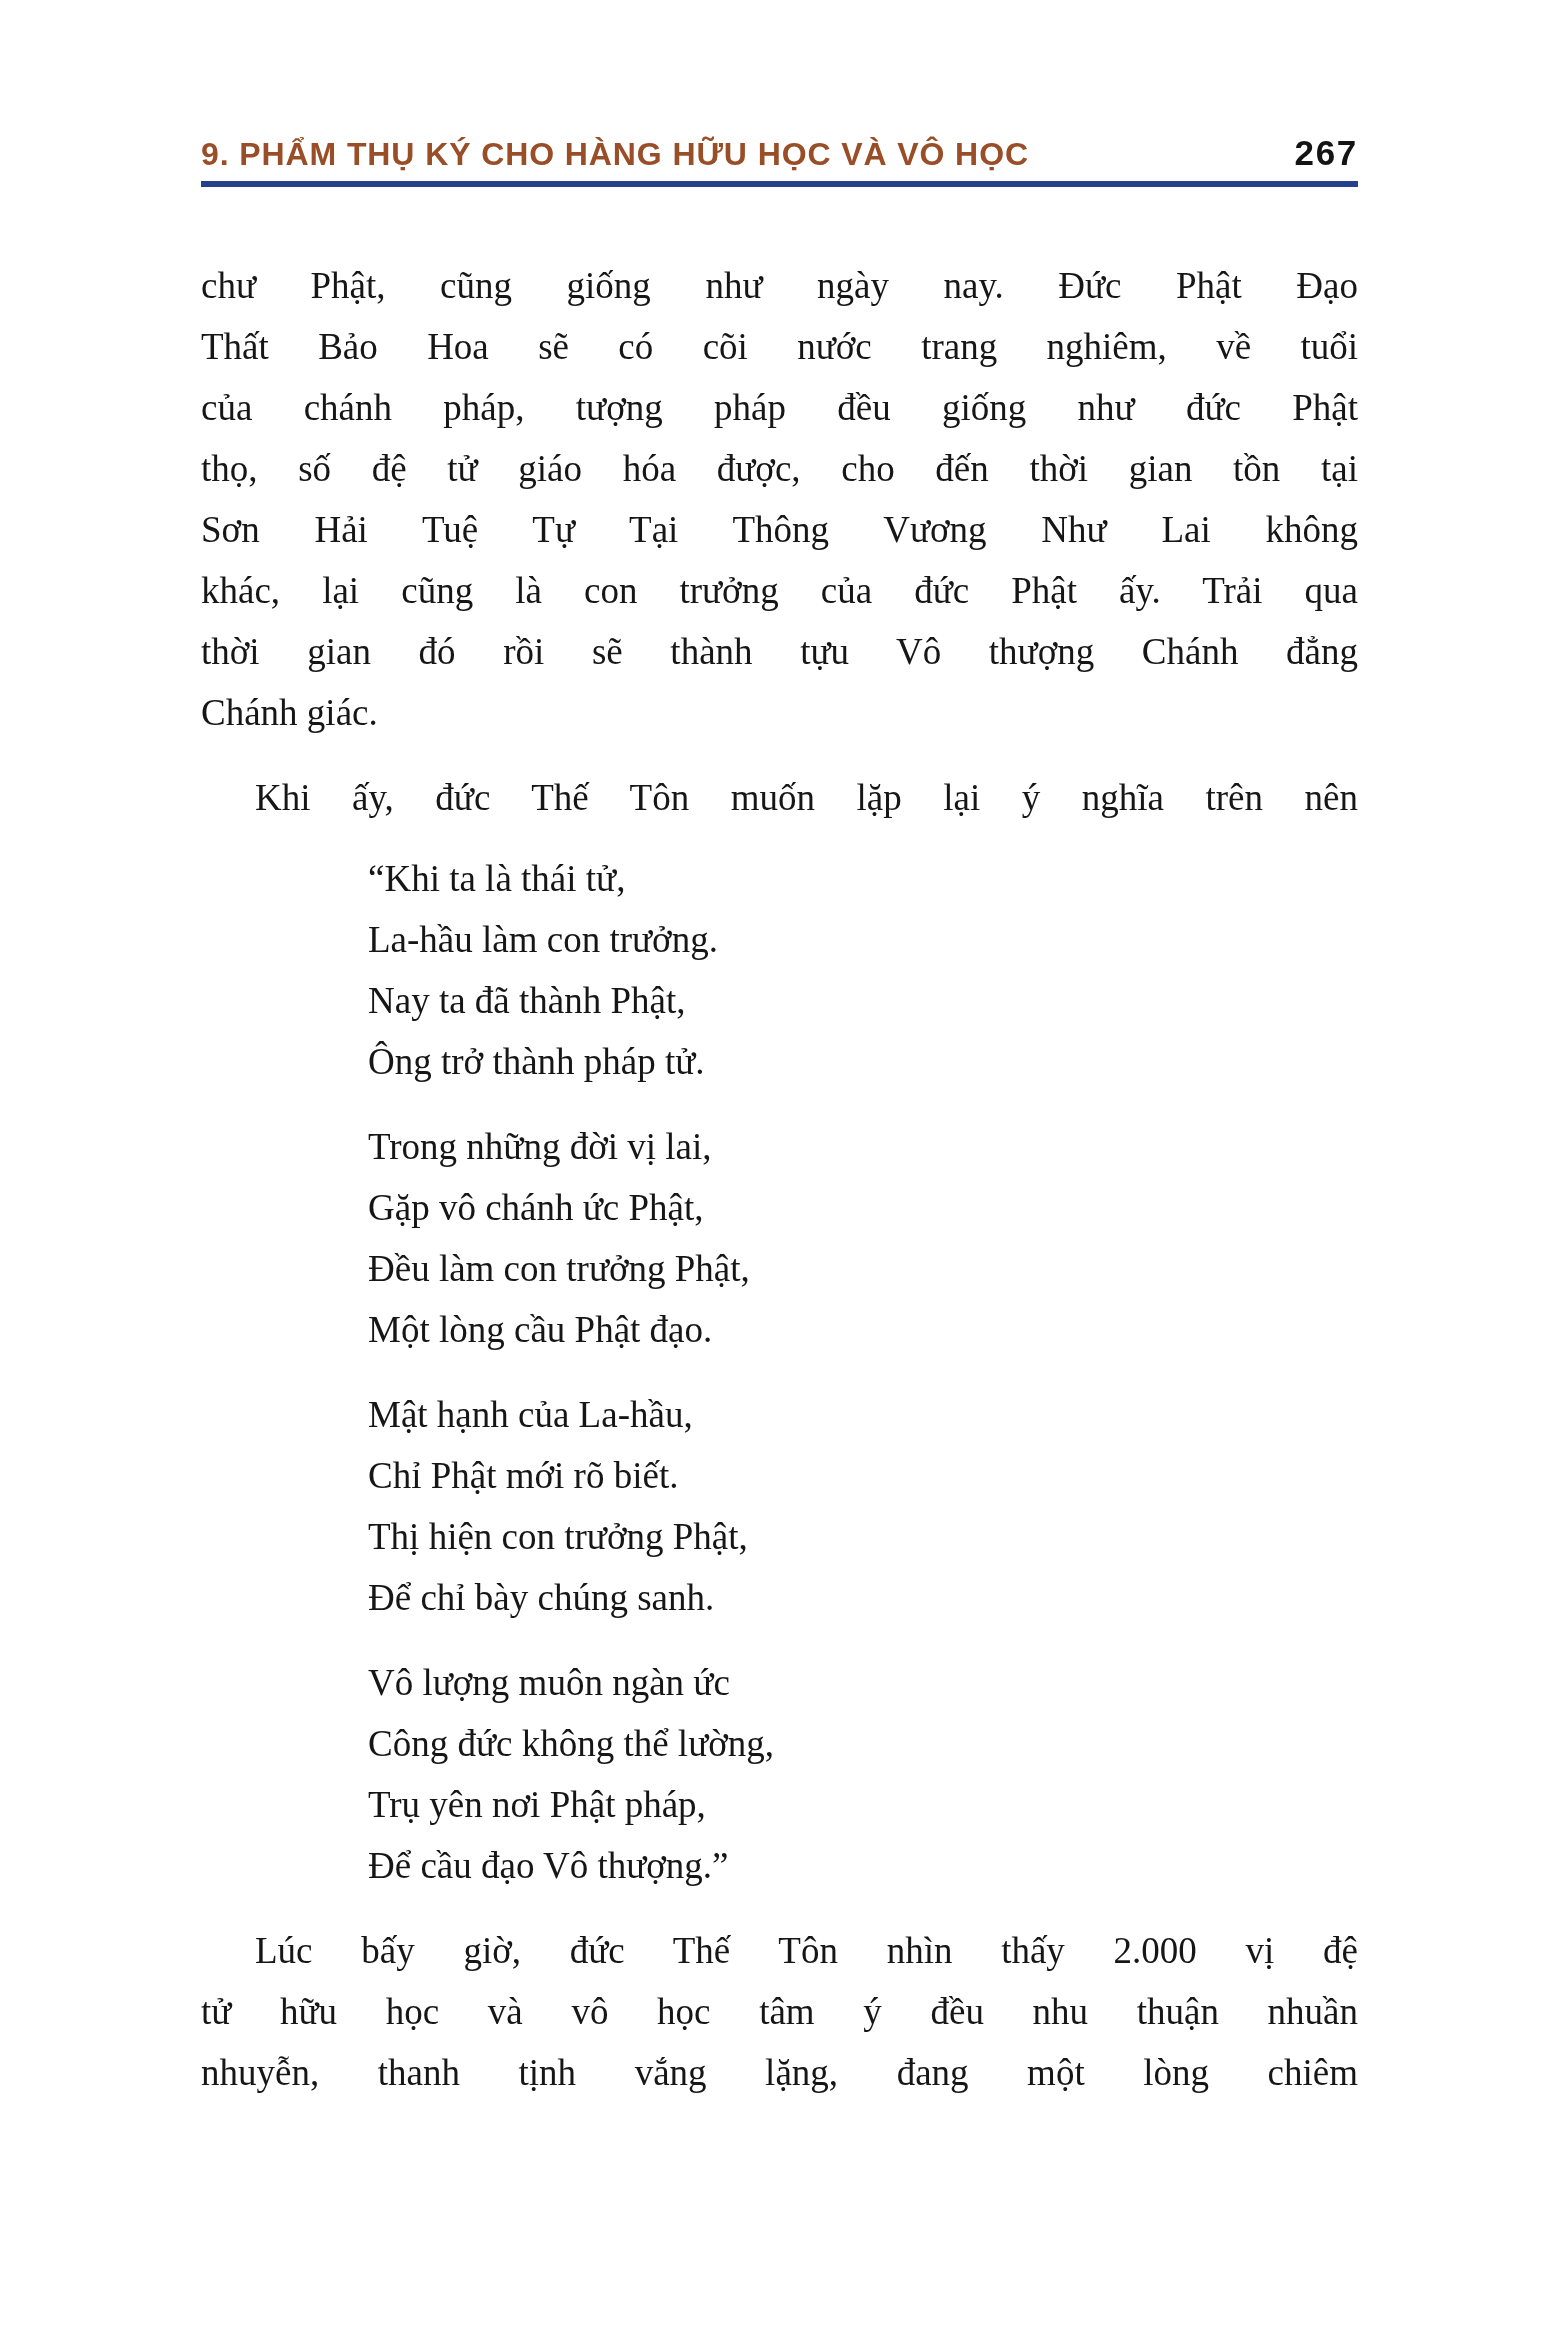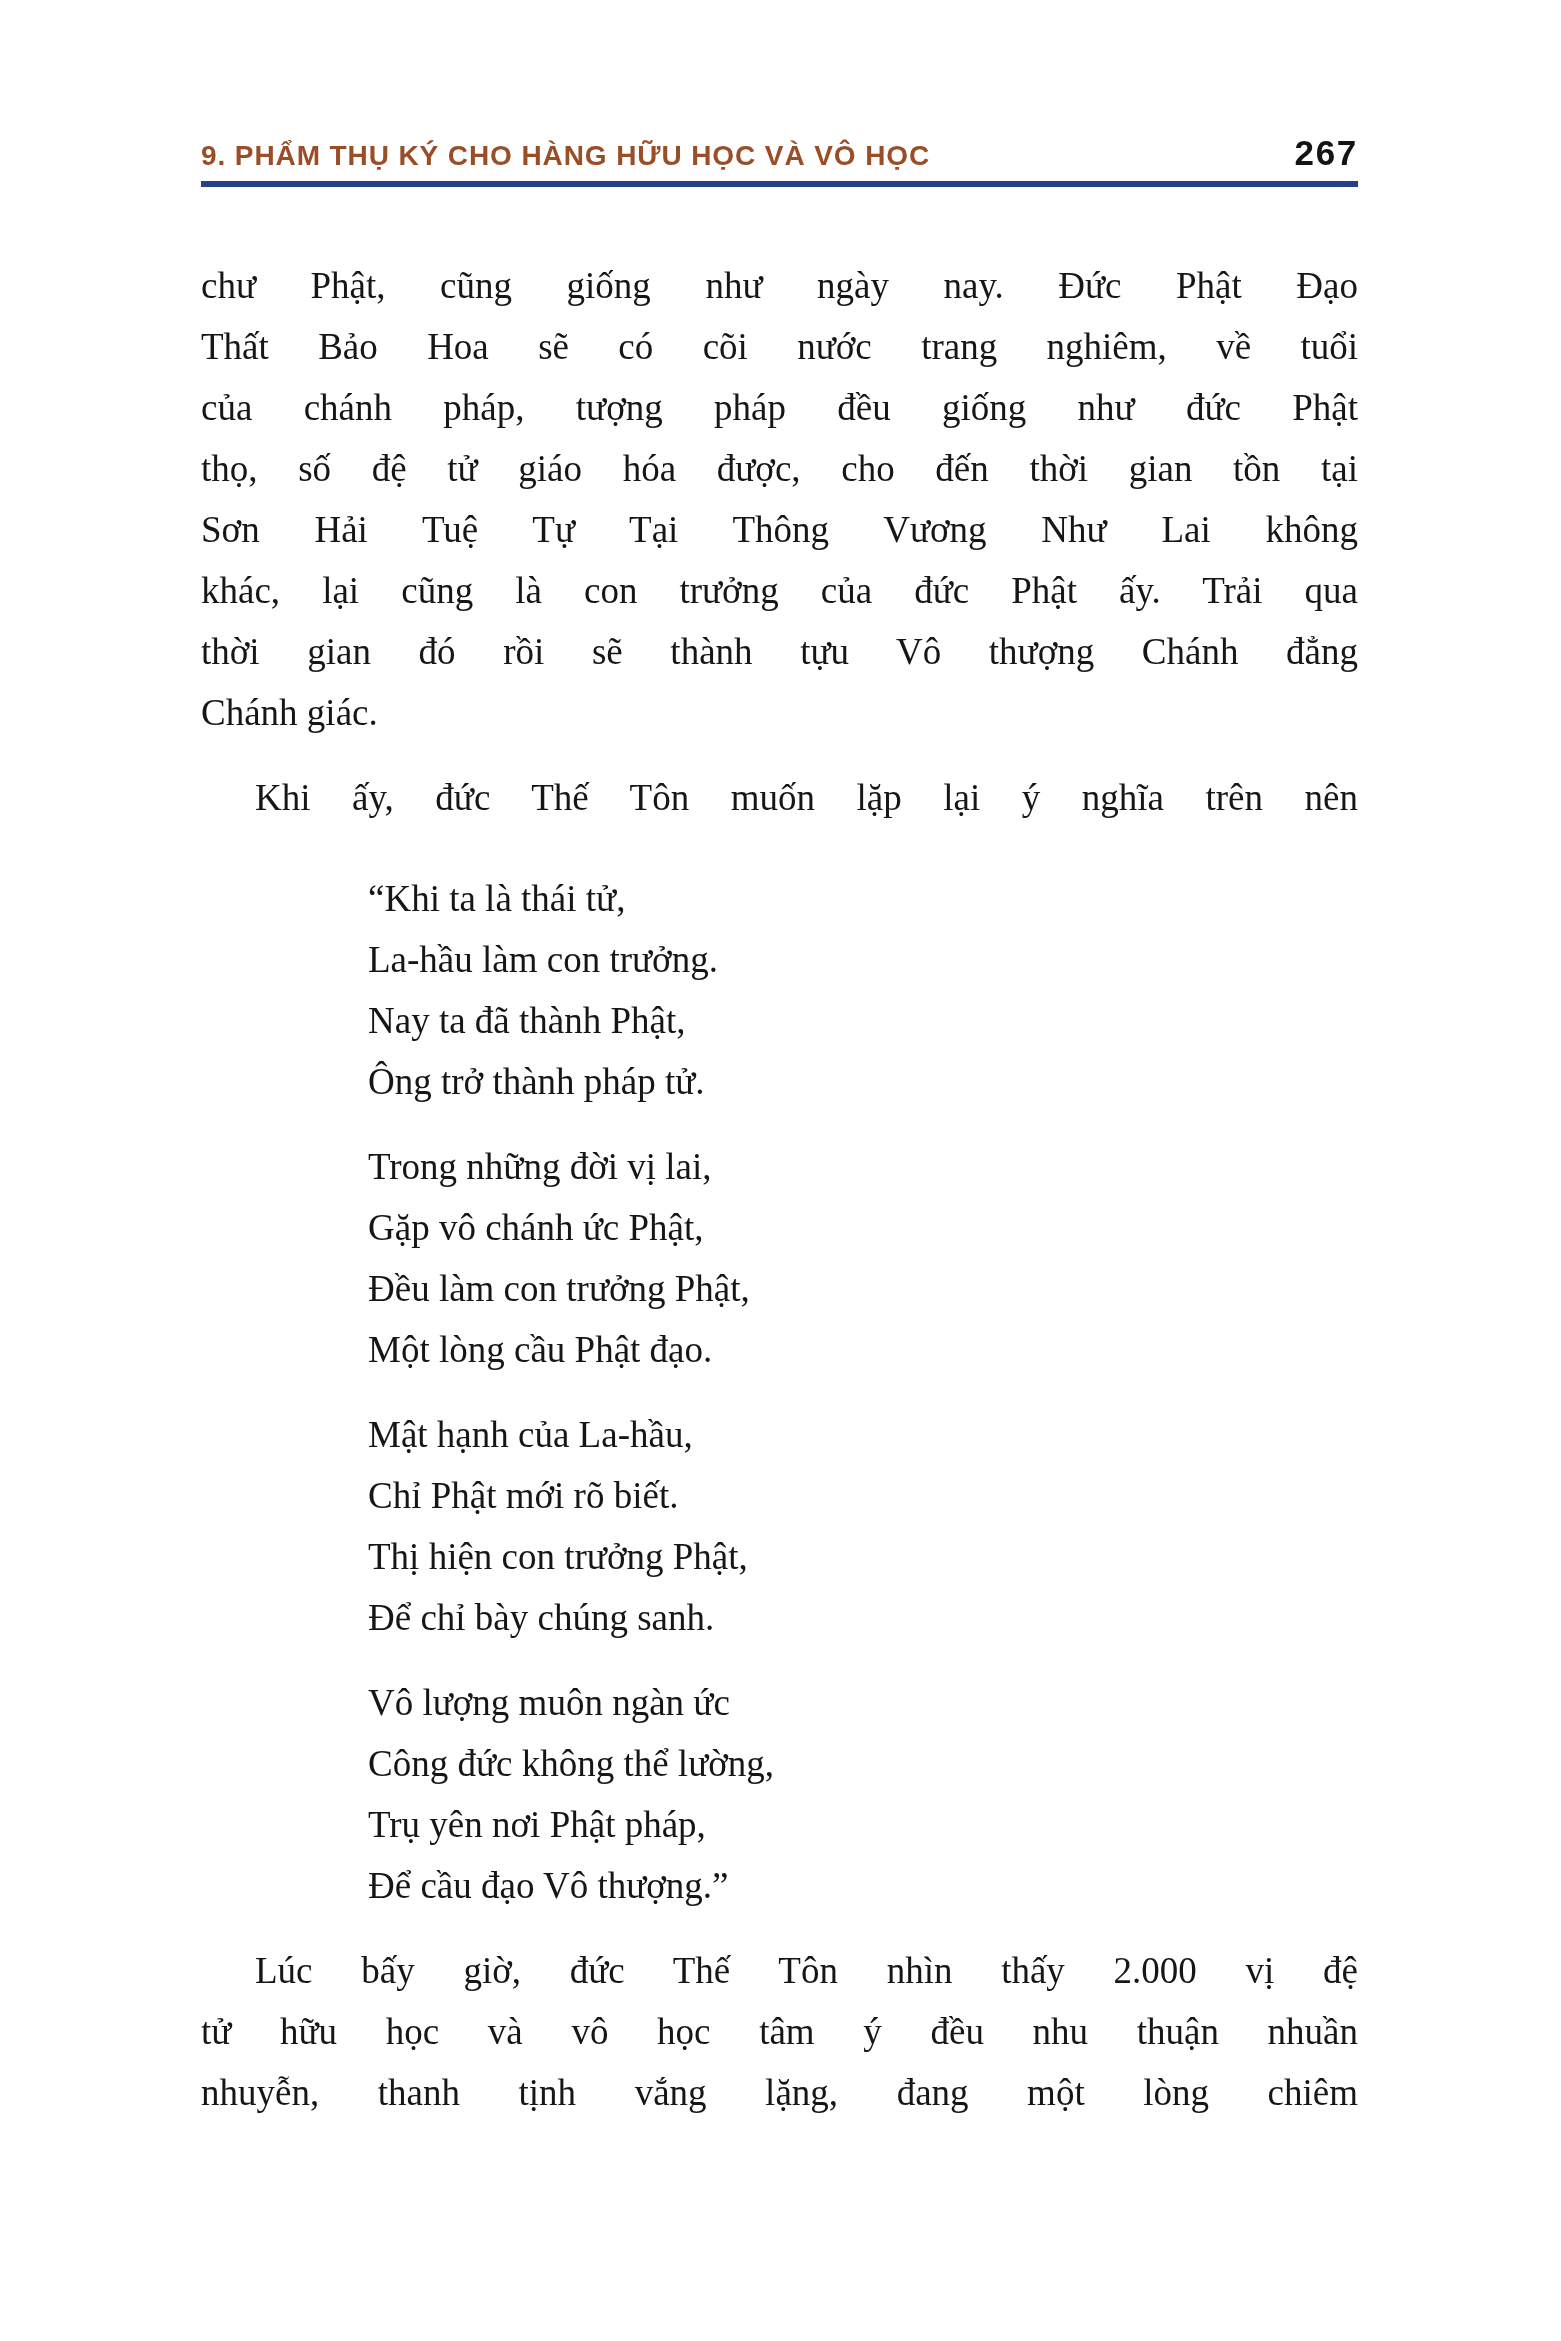--- a/index.html
+++ b/index.html
@@ -20,21 +20,21 @@
   
   .header-row {
     display: flex;
     justify-content: space-between;
     align-items: baseline;
     padding-top: 133px;
   }
   .chapter-title {
     font-family: "Liberation Sans", sans-serif;
     font-weight: bold;
-    font-size: 28px;
+    font-size: 32px;
     letter-spacing: 0.9px;
     color: #9a4e28;
     white-space: nowrap;
   }
   .page-number {
     font-family: "Liberation Sans", sans-serif;
     font-weight: bold;
     font-size: 35px;
     letter-spacing: 1.7px;
     color: #141414;
@@ -56,21 +56,21 @@
     text-align: justify;
     text-align-last: justify;
   }
   .para .bline.last {
     text-align-last: left;
   }
   .para .bline.indent {
     text-indent: 54px;
   }
   
-  .verse { margin-top: 40px; }
+  .verse { margin-top: 20px; }
   .stanza {
     margin: 24px 0 0 167px;
   }
   .stanza:first-child { margin-top: 0; }
   .vline {
     text-align: left;
     line-height: 61px;
   }
 </style>
 </head>

